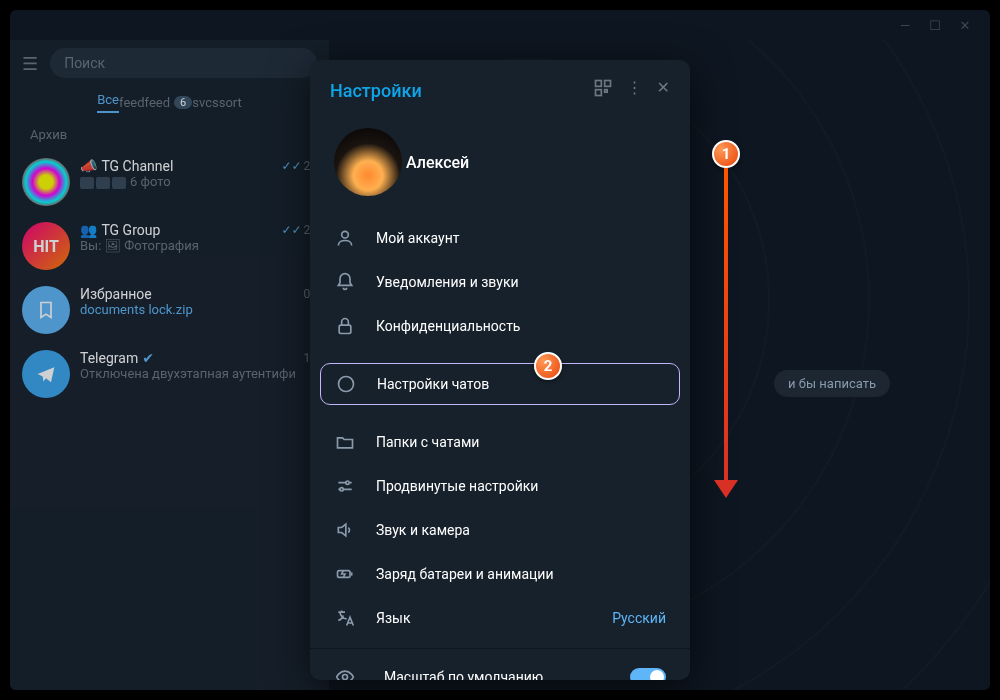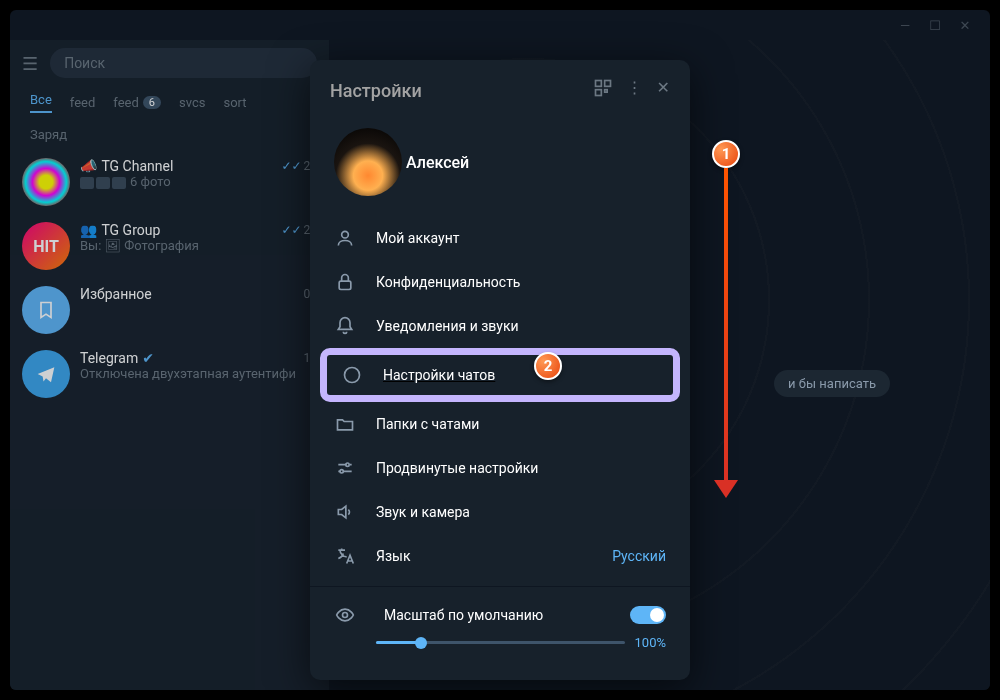--- a/index.html
+++ b/index.html
@@ -5,21 +5,21 @@
 * { margin: 0; padding: 0; box-sizing: border-box; font-family: -apple-system, BlinkMacSystemFont, "Segoe UI", Roboto, sans-serif; }
 body { background: #000; width: 1000px; height: 700px; overflow: hidden; position: relative; }
 .app-frame { position: absolute; top: 10px; left: 10px; right: 10px; bottom: 10px; background: #0e1621; border-radius: 6px; overflow: hidden; }
 .titlebar { height: 30px; display: flex; justify-content: flex-end; align-items: center; padding: 0 10px; opacity: 0.5; }
 .titlebar span { width: 30px; text-align: center; color: #6c7883; font-size: 13px; cursor: pointer; }
 .app-body { display: flex; height: calc(100% - 30px); }
 .sidebar { width: 320px; background: #17212b; display: flex; flex-direction: column; border-right: 1px solid #0e1621; opacity: 0.8; }
 .sidebar-header { display: flex; align-items: center; padding: 8px 12px; gap: 12px; }
 .menu-icon { color: #6c7883; font-size: 18px; }
 .search-box { flex: 1; background: #242f3d; border-radius: 18px; padding: 7px 14px; color: #6c7883; font-size: 14px; }
-.tabs { display: flex; gap: 18px; padding: 6px 20px; font-size: 13px; color: #6c7883; }
+.tabs { display: flex; padding: 6px 20px; font-size: 13px; color: #6c7883; justify-content: center; }
 .tab { cursor: pointer; display: flex; align-items: center; gap: 4px; }
 .tab.active { color: #5eb5f7; border-bottom: 2px solid #5eb5f7; padding-bottom: 4px; }
 .tab-badge { background: #3e546a; color: #fff; border-radius: 10px; padding: 0 6px; font-size: 11px; }
 .archive-label { color: #6c7883; font-size: 13px; padding: 8px 20px; }
 .chat-item { display: flex; padding: 8px 12px; gap: 10px; cursor: pointer; }
 .avatar { width: 48px; height: 48px; border-radius: 50%; flex-shrink: 0; display: flex; align-items: center; justify-content: center; font-weight: bold; color: #fff; }
 .avatar.rainbow { background: radial-gradient(circle, #ff0 20%, #f0f 40%, #0ff 60%, #f00 80%); }
 .avatar.hit { background: linear-gradient(135deg, #ff0080, #ff8000); font-size: 16px; }
 .avatar.saved { background: #5eb5f7; }
 .avatar.tg { background: #3ca5ec; }
@@ -29,32 +29,32 @@
 .chat-time { color: #6c7883; font-size: 12px; display: flex; align-items: center; gap: 2px; }
 .chat-sub { color: #6c7883; font-size: 13px; white-space: nowrap; overflow: hidden; text-overflow: ellipsis; }
 .chat-sub.link { color: #5eb5f7; }
 .checks { color: #5eb5f7; font-size: 12px; }
 .verified { color: #5eb5f7; }
 .main-area { flex: 1; background: #0e1621; position: relative; overflow: hidden; }
 .doodle-bg { position: absolute; inset: 0; opacity: 0.08; background: repeating-radial-gradient(circle at 30% 40%, transparent 0, transparent 40px, #444 40px, #444 42px, transparent 42px, transparent 100px); }
 .empty-hint { position: absolute; top: 330px; right: 100px; background: #1c2732; color: #8a9aab; padding: 6px 14px; border-radius: 14px; font-size: 13px; }
 .settings-modal { position: absolute; top: 60px; left: 310px; width: 380px; height: 620px; background: #17212b; border-radius: 10px; box-shadow: 0 10px 40px rgba(0,0,0,0.6); display: flex; flex-direction: column; overflow: hidden; }
 .modal-header { display: flex; align-items: center; justify-content: space-between; padding: 18px 20px; }
-.modal-title { color: #a3a3a3; font-size: 18px; font-weight: 500; }
+.modal-title { color: #0ea5e9; font-size: 18px; font-weight: 500; }
 .modal-actions { display: flex; gap: 14px; color: #6c7883; }
 .modal-actions span { cursor: pointer; font-size: 16px; }
 .profile-row { display: flex; align-items: center; gap: 4px; padding: 8px 24px 20px; }
 .profile-avatar { width: 68px; height: 68px; border-radius: 50%; background: radial-gradient(circle at 50% 70%, #ff8830 0%, #ffb050 25%, #1a1410 55%, #000 100%); }
 .profile-name { color: #fff; font-size: 16px; font-weight: 500; }
 .settings-list { flex: 1; overflow-y: auto; }
 .settings-item { display: flex; align-items: center; gap: 20px; padding: 12px 24px; cursor: pointer; color: #fff; font-size: 14px; }
 .settings-item .icon { width: 22px; color: #8a9aab; display: flex; justify-content: center; }
 .settings-item .label { flex: 1; }
 .settings-item .value { color: #5eb5f7; font-size: 14px; }
-.highlight-box { border: 7px solid #c4b5fd; border-radius: 10px; margin: 0 10px; text-decoration: underline; }
+.highlight-box { border: 1px solid #c4b5fd; border-radius: 10px; margin: 15px 10px; }
 .highlight-box .settings-item { padding: 10px 14px; }
 .step-badge { position: absolute; width: 28px; height: 28px; border-radius: 50%; background: radial-gradient(circle at 30% 30%, #ff9955, #e8440b); color: #fff; font-weight: bold; display: flex; align-items: center; justify-content: center; font-size: 15px; border: 2px solid #fff; box-shadow: 0 2px 4px rgba(0,0,0,0.4); }
 .step1 { top: 140px; left: 712px; }
 .step2 { top: 352px; left: 534px; }
 .arrow-line { position: absolute; left: 724px; top: 168px; width: 4px; height: 320px; background: linear-gradient(#ff5500, #d93025); }
 .arrow-head { position: absolute; left: 714px; top: 480px; width: 0; height: 0; border-left: 12px solid transparent; border-right: 12px solid transparent; border-top: 18px solid #d93025; }
 .divider { height: 1px; background: #0e1621; margin: 8px 0; }
 .scale-row { padding: 10px 24px 4px; display: flex; align-items: center; gap: 20px; }
 .scale-row .icon { width: 22px; color: #8a9aab; display: flex; justify-content: center; }
 .scale-row .label { flex: 1; color: #fff; font-size: 14px; margin-left: 8px; }
@@ -87,21 +87,21 @@
       <div class="tabs">
         <div class="tab active">Все</div>
         <div class="tab">feed</div>
         <div class="tab">
           <span>feed</span>
           <span class="tab-badge">6</span>
         </div>
         <div class="tab">svcs</div>
         <div class="tab">sort</div>
       </div>
-      <div class="archive-label">Заряд</div>
+      <div class="archive-label">Архив</div>
 
       <div class="chat-item">
         <div class="avatar rainbow"></div>
         <div class="chat-info">
           <div class="chat-top">
             <div class="chat-name">📣 <span>TG Channel</span></div>
             <div class="chat-time">
                 <span class="checks">✓✓</span>
                 <span>29</span>
               </div>
@@ -132,20 +132,21 @@
         <div class="avatar saved">
           <svg viewBox="0 0 24 24" fill="none" stroke="#fff" stroke-width="2">
               <path d="M6 3h12v18l-6-4-6 4z"></path>
             </svg>
         </div>
         <div class="chat-info">
           <div class="chat-top">
             <div class="chat-name">Избранное</div>
             <div class="chat-time">01</div>
           </div>
+          <div class="chat-sub link">documents lock.zip</div>
         </div>
       </div>
 
       <div class="chat-item">
         <div class="avatar tg">
           <svg viewBox="0 0 24 24" fill="#fff">
               <path d="M2 12l20-8-4 18-6-5-3 4-1-6z"></path>
             </svg>
         </div>
         <div class="chat-info">
@@ -192,34 +193,34 @@
           <svg viewBox="0 0 24 24" fill="none" stroke="currentColor" stroke-width="2">
             <circle cx="12" cy="8" r="4"></circle>
             <path d="M4 21c0-4 4-6 8-6s8 2 8 6"></path>
           </svg>
         </span>
       <span class="label">Мой аккаунт</span>
     </div>
     <div class="settings-item">
       <span class="icon">
           <svg viewBox="0 0 24 24" fill="none" stroke="currentColor" stroke-width="2">
+            <path d="M6 8a6 6 0 0112 0v5l2 3H4l2-3z"></path>
+            <path d="M10 19a2 2 0 004 0"></path>
+          </svg>
+        </span>
+      <span class="label">Уведомления и звуки</span>
+    </div>
+    <div class="settings-item">
+      <span class="icon">
+          <svg viewBox="0 0 24 24" fill="none" stroke="currentColor" stroke-width="2">
             <rect x="5" y="11" width="14" height="10" rx="2"></rect>
             <path d="M8 11V7a4 4 0 018 0v4"></path>
           </svg>
         </span>
       <span class="label">Конфиденциальность</span>
-    </div>
-    <div class="settings-item">
-      <span class="icon">
-          <svg viewBox="0 0 24 24" fill="none" stroke="currentColor" stroke-width="2">
-            <path d="M6 8a6 6 0 0112 0v5l2 3H4l2-3z"></path>
-            <path d="M10 19a2 2 0 004 0"></path>
-          </svg>
-        </span>
-      <span class="label">Уведомления и звуки</span>
     </div>
     <div class="highlight-box">
       <div class="settings-item">
         <span class="icon">
             <svg viewBox="0 0 24 24" fill="none" stroke="currentColor" stroke-width="2">
               <circle cx="12" cy="12" r="9"></circle>
               <path d="M8 12h0M12 12h0M16 12h0"></path>
             </svg>
           </span>
         <span class="label">Настройки чатов</span>
@@ -248,20 +249,30 @@
           <svg viewBox="0 0 24 24" fill="none" stroke="currentColor" stroke-width="2">
             <path d="M4 9v6h4l5 4V5L8 9z"></path>
             <path d="M16 9a4 4 0 010 6"></path>
           </svg>
         </span>
       <span class="label">Звук и камера</span>
     </div>
     <div class="settings-item">
       <span class="icon">
           <svg viewBox="0 0 24 24" fill="none" stroke="currentColor" stroke-width="2">
+            <rect x="3" y="8" width="15" height="8" rx="2"></rect>
+            <path d="M20 10v4"></path>
+            <path d="M10 8l-2 4h4l-2 4"></path>
+          </svg>
+        </span>
+      <span class="label">Заряд батареи и анимации</span>
+    </div>
+    <div class="settings-item">
+      <span class="icon">
+          <svg viewBox="0 0 24 24" fill="none" stroke="currentColor" stroke-width="2">
             <path d="M4 5h8M8 3v2M6 5c0 4 4 8 8 8M10 9c-1 3-3 5-6 6"></path>
             <path d="M14 21l4-10 4 10M15 18h6"></path>
           </svg>
         </span>
       <span class="label">Язык</span>
       <span class="value">Русский</span>
     </div>
     <div class="divider"></div>
     <div class="scale-row">
       <span class="icon">

